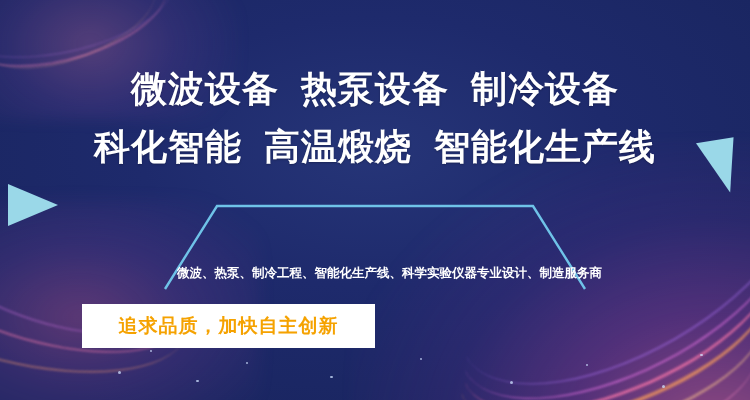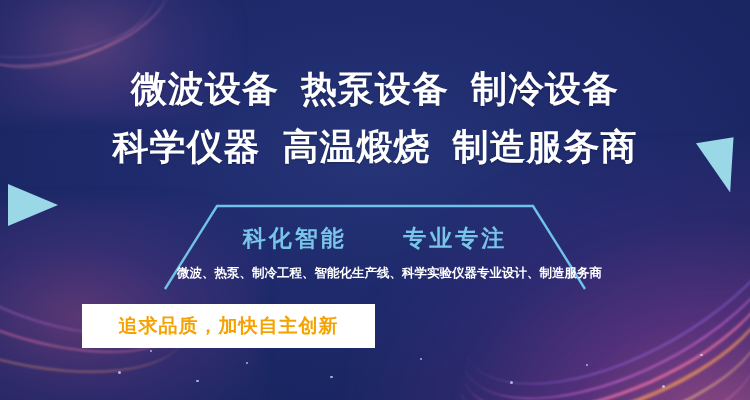--- a/index.html
+++ b/index.html
@@ -216,28 +216,27 @@
     <div class="spark" style="left:586px;bottom:34px;width:2px;height:2px;"></div>
     <div class="spark" style="left:662px;bottom:12px;width:3px;height:3px;"></div>
     <div class="spark" style="left:700px;bottom:44px;width:2.5px;height:2.5px;"></div>
   </div>
 
   <div class="tri-left"></div>
   <div class="tri-right"></div>
 
   <div class="titles">
     <div class="title-line">微波设备  热泵设备  制冷设备</div>
-    <div class="title-line">科学仪器  高温煅烧  制造服务商</div>
+    <div class="title-line">科化智能  高温煅烧  智能化生产线</div>
   </div>
 
   <div class="trapezoid">
     <svg width="424" height="88" viewBox="0 0 424 88">
       <polyline points="2,86 54,3 370,3 422,86" fill="none" stroke="#6fc3e8" stroke-width="2.4" stroke-linejoin="miter"></polyline>
     </svg>
-    <div class="sub-row">科化智能      专业专注</div>
     <div class="small-line">微波、热泵、制冷工程、智能化生产线、科学实验仪器专业设计、制造服务商</div>
   </div>
 
   <div class="bars">
     <div class="bar bar-left">追求品质，加快自主创新</div>
   </div>
 
 </div>
 
 </body></html>

